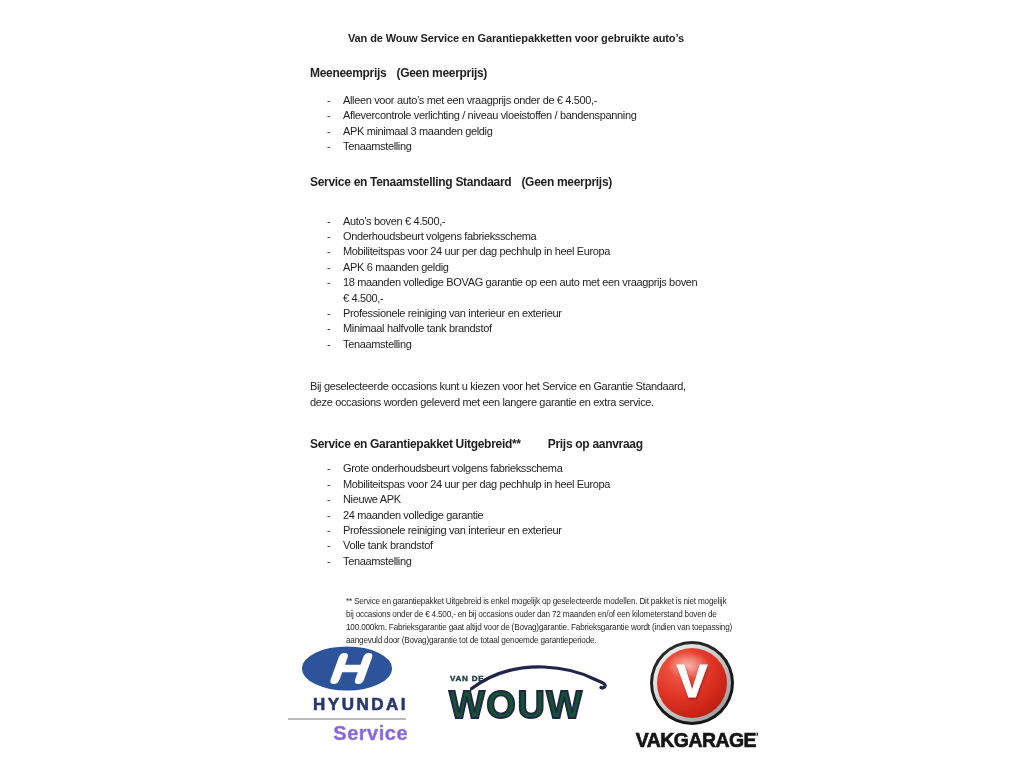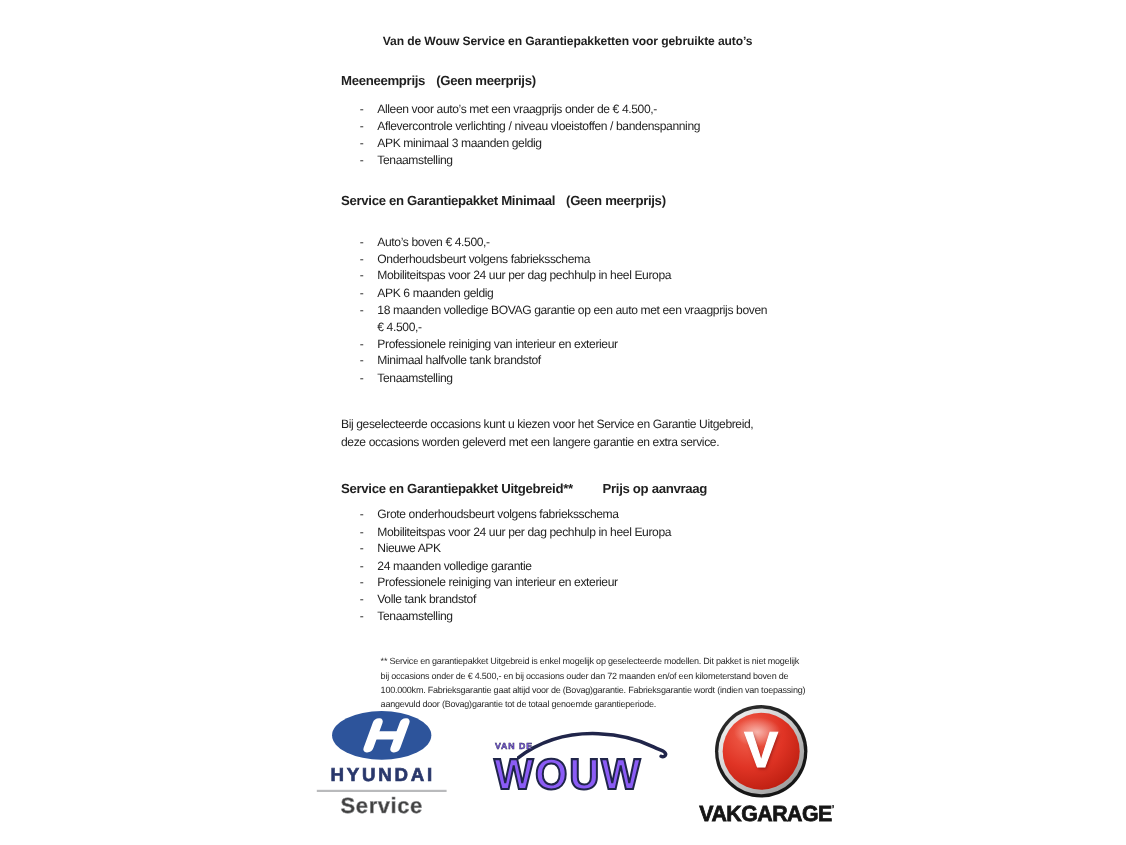--- a/index.html
+++ b/index.html
@@ -62,35 +62,35 @@
   .footnote div {
     font-size:8.2px;
     letter-spacing:-0.2px;
     line-height:13px;
     color:#2a2a2a;
     white-space:nowrap;
     margin-left:36px;
   }
 
   
-  .hyundai { position:absolute; left:286px; top:645px; width:122px; text-align:center; }
+  .hyundai { position:absolute; left:286px; top:645px; width:122px; text-align:right; }
   .hy-oval { display:block; margin:0 auto; }
   .hy-word {
     font-size:17px; font-weight:bold; color:#29376b;
     letter-spacing:2.5px; margin-top:3px; margin-left:2px;
     -webkit-text-stroke:0.6px #29376b; white-space:nowrap;
   }
   .hy-rule { height:2px; background:#b9babc; margin:3px 2px 2px; }
   .hy-service {
-    font-size:20px; font-weight:bold; color:#404040;
+    font-size:20px; font-weight:bold; color:#8b5cf6;
     letter-spacing:0.5px; -webkit-text-stroke:0.5px #97989a;
   }
 
   
-  .wouw { position:absolute; left:444px; top:660px; width:168px; height:78px; color:#8b5cf6; }
+  .wouw { position:absolute; left:444px; top:660px; width:168px; height:78px; color:#14532d; }
   .wouw-top {
     position:absolute; top:14px; left:6px;
     font-size:8px; font-weight:bold; letter-spacing:0.8px;
     -webkit-text-stroke:0.4px #20254a; white-space:nowrap;
   }
   .wouw-car { position:absolute; top:3px; left:26px; }
   .wouw-word {
     position:absolute; top:23px; left:5px;
     font-size:38px; font-weight:bold; letter-spacing:1.5px;
     -webkit-text-stroke:1.8px #20254a;
@@ -146,37 +146,37 @@
     <span class="note">(Geen meerprijs)</span>
   </div>
   <ul class="blist l1">
     <li>Alleen voor auto’s met een vraagprijs onder de € 4.500,-</li>
     <li>Aflevercontrole verlichting / niveau vloeistoffen / bandenspanning</li>
     <li>APK minimaal 3 maanden geldig</li>
     <li>Tenaamstelling</li>
   </ul>
 
   <div class="sec-h h2">
-    <span>Service en Garantiepakket Minimaal</span>
+    <span>Service en Tenaamstelling Standaard</span>
     <span class="note">(Geen meerprijs)</span>
   </div>
   <ul class="blist l2">
     <li>Auto’s boven € 4.500,-</li>
     <li>Onderhoudsbeurt volgens fabrieksschema</li>
     <li>Mobiliteitspas voor 24 uur per dag pechhulp in heel Europa</li>
     <li>APK 6 maanden geldig</li>
     <li>18 maanden volledige BOVAG garantie op een auto met een vraagprijs boven</li>
     <li class="cont">€ 4.500,-</li>
     <li>Professionele reiniging van interieur en exterieur</li>
     <li>Minimaal halfvolle tank brandstof</li>
     <li>Tenaamstelling</li>
   </ul>
 
   <div class="para">
-    <div>Bij geselecteerde occasions kunt u kiezen voor het Service en Garantie Uitgebreid,</div>
+    <div>Bij geselecteerde occasions kunt u kiezen voor het Service en Garantie Standaard,</div>
     <div>deze occasions worden geleverd met een langere garantie en extra service.</div>
   </div>
 
   <div class="sec-h h3 h-uitgebreid">
     <span>Service en Garantiepakket Uitgebreid**</span>
     <span class="note">Prijs op aanvraag</span>
   </div>
   <ul class="blist l3">
     <li>Grote onderhoudsbeurt volgens fabrieksschema</li>
     <li>Mobiliteitspas voor 24 uur per dag pechhulp in heel Europa</li>

